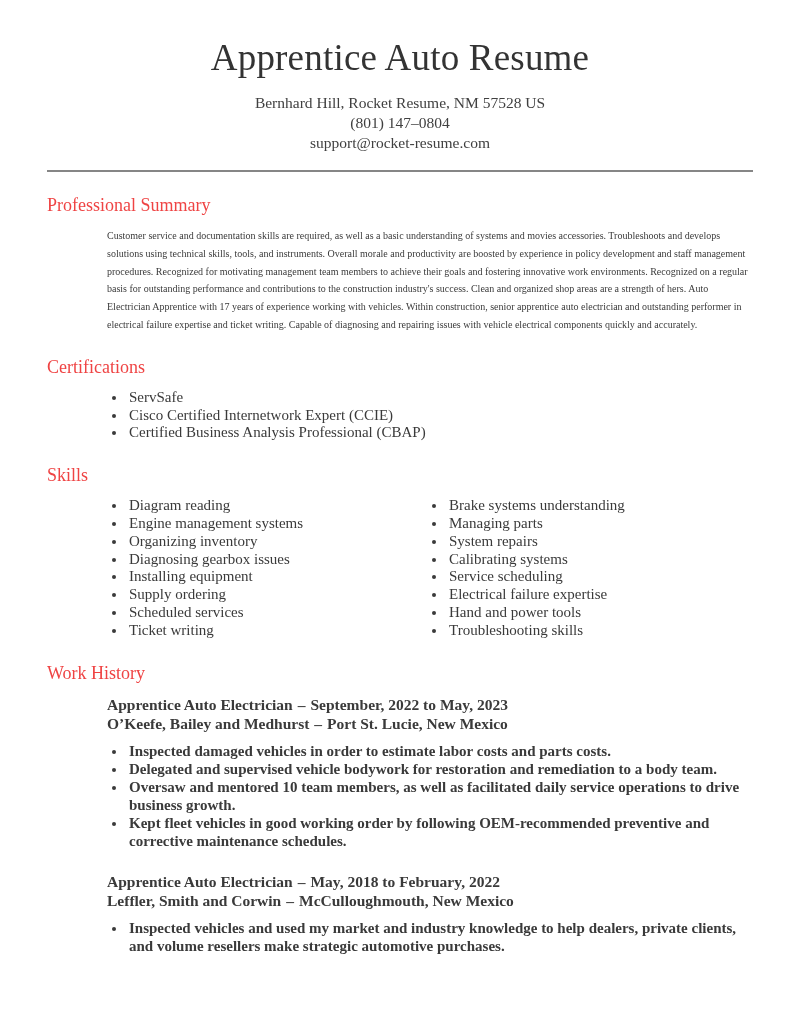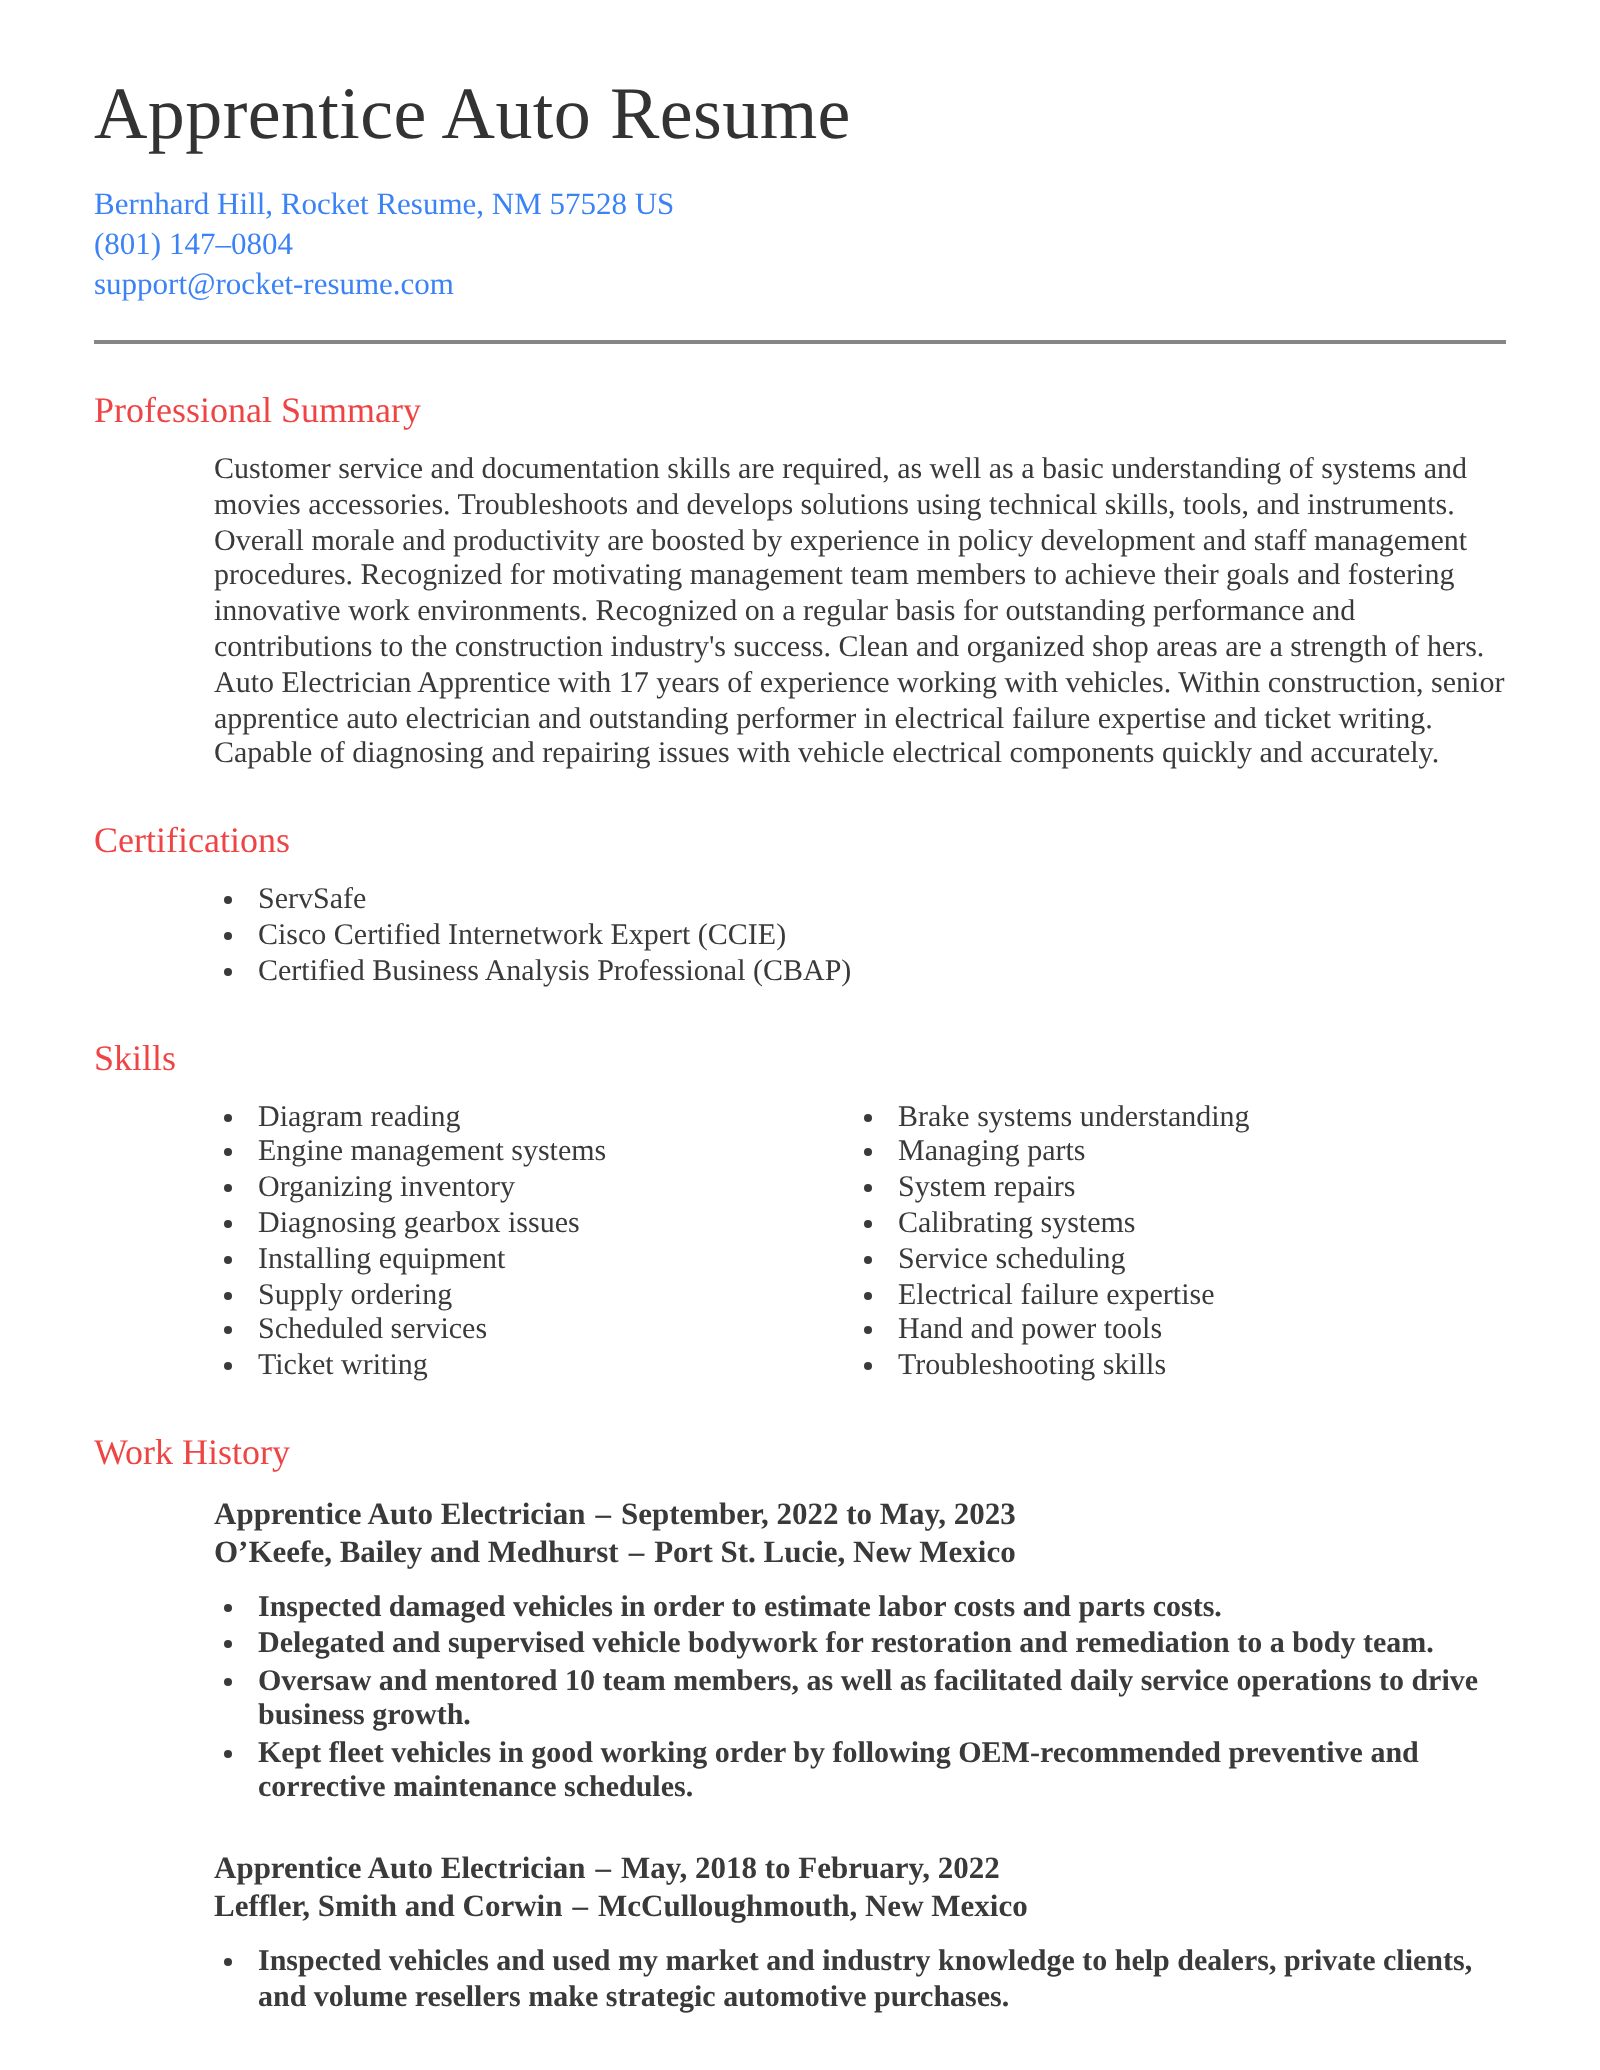--- a/index.html
+++ b/index.html
@@ -6,50 +6,50 @@
   html, body {
     width: 800px; height: 1035px;
     background: #ffffff;
     overflow: hidden;
     font-family: "Liberation Serif", "DejaVu Serif", serif;
     color: #3a3a3a;
   }
   .page { padding: 26px 47px 10px 47px; }
 
   
-  .resume-header { }
+  .resume-header { text-align: center; }
   h1.title {
     font-size: 37px;
     font-weight: 400;
     color: #333333;
     letter-spacing: 0.2px;
     margin-top: 10px;
     margin-bottom: 14px;
   }
-  .contact { font-size: 15.5px; line-height: 20px; color: #3b82f6; }
+  .contact { font-size: 15.5px; line-height: 20px; color: #404040; }
 
   hr.divider {
     border: none;
     border-top: 2px solid #868686;
     margin-top: 17px;
     margin-bottom: 0;
   }
 
   
   h2.section-heading {
     font-size: 18px;
     font-weight: 400;
     color: #ef4444;
     margin-top: 23px;
     margin-bottom: 11px;
   }
 
   p.summary-text {
     margin-left: 60px;
-    font-size: 15px;
+    font-size: 10px;
     line-height: 17.8px;
     text-align: left;
     font-family: Liberation Serif, serif;
   }
 
   ul.bullet-list {
     list-style: disc;
     font-size: 15px;
     line-height: 17.8px;
   }

